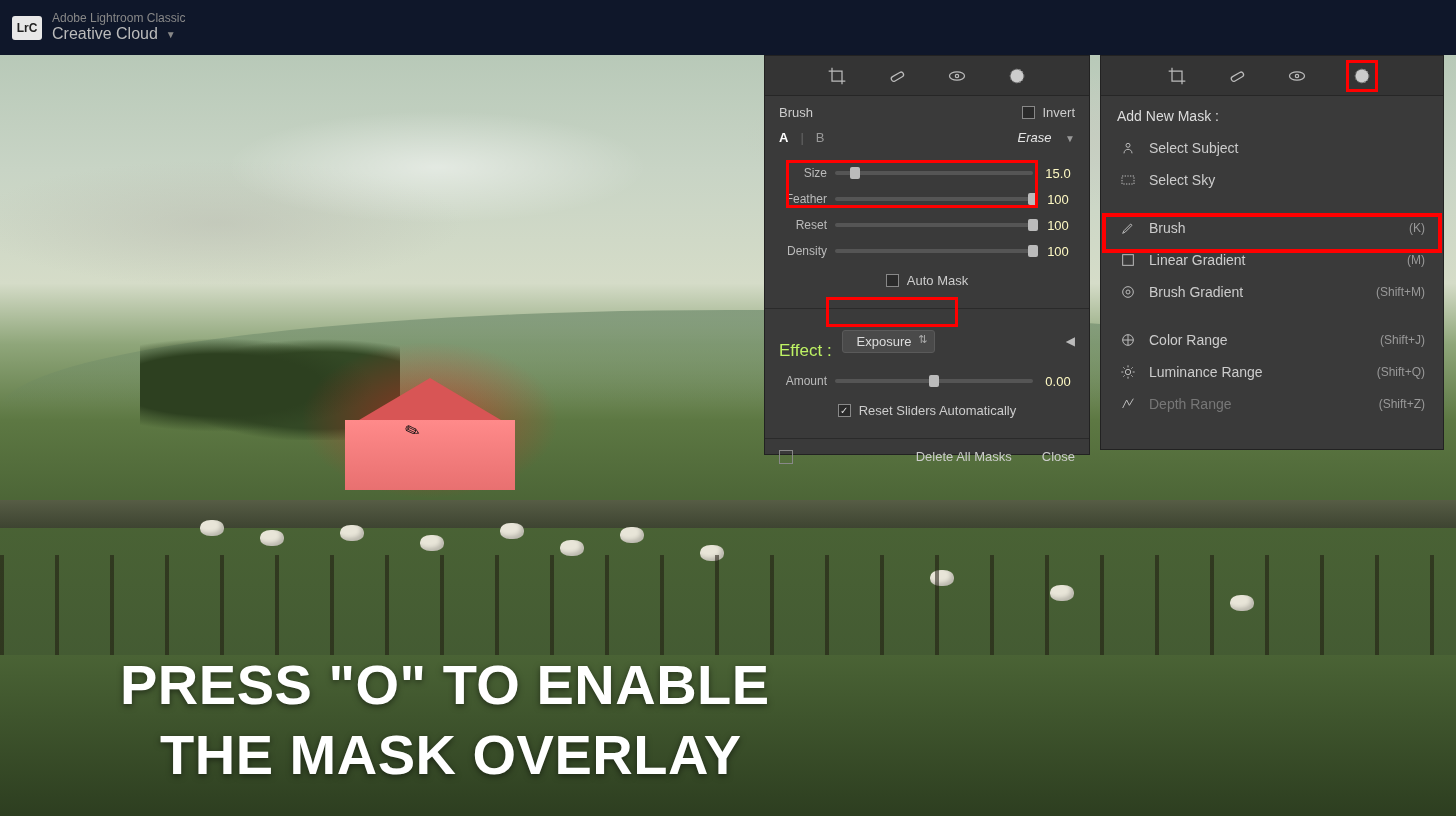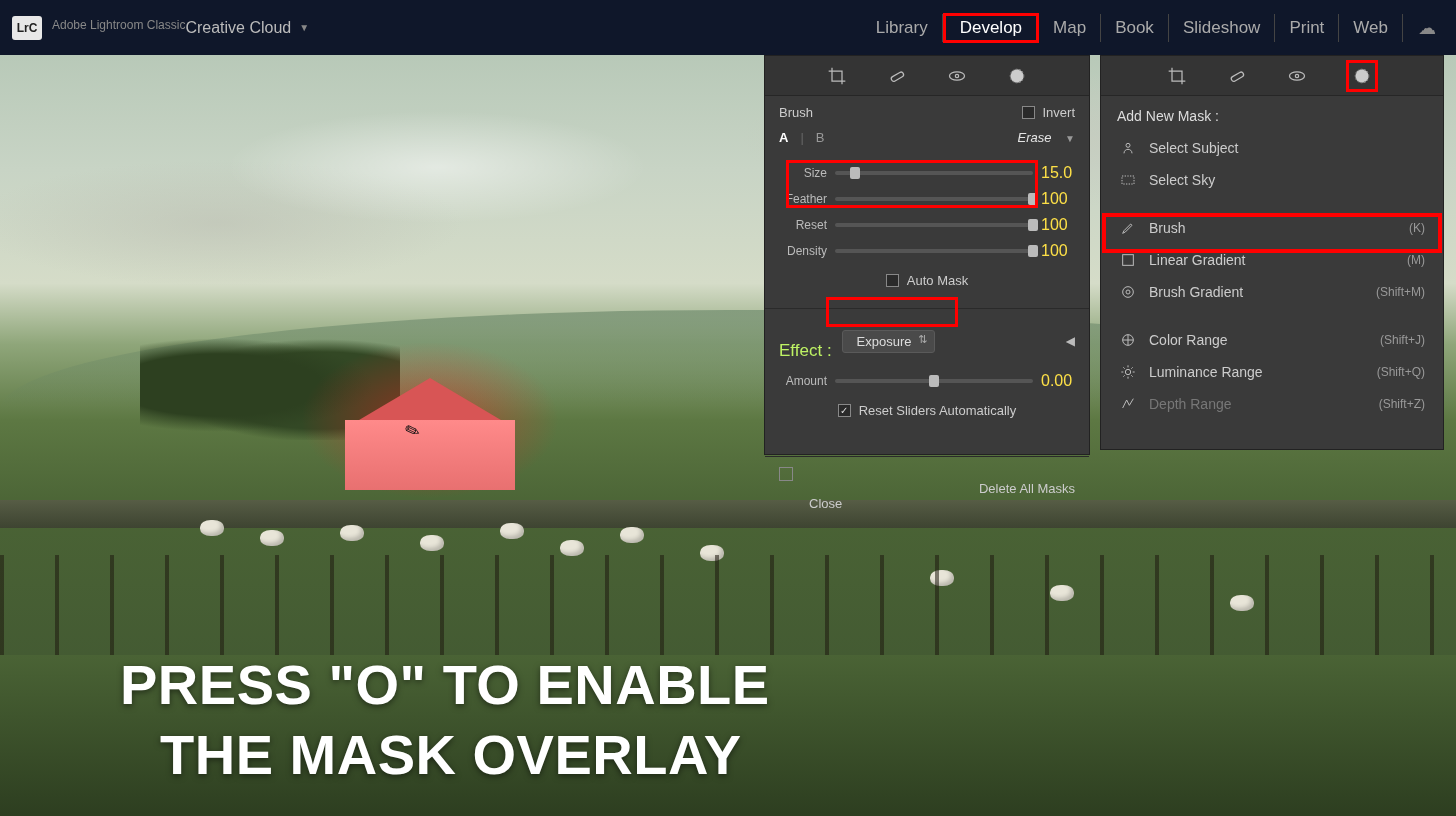--- a/index.html
+++ b/index.html
@@ -1,21 +1,21 @@
 <!DOCTYPE html>
 <html><head>
 <meta charset="utf-8">
 <style>
 * { margin: 0; padding: 0; box-sizing: border-box; font-family: -apple-system, "Segoe UI", Arial, sans-serif; user-select: none; }
 body { width: 1456px; height: 816px; background: #000; overflow: hidden; position: relative; }
 
 
 .topbar { position: absolute; top: 0; left: 0; right: 0; height: 55px; background: #0f172a; display: flex; align-items: center; padding: 0 12px; }
 .logo { width: 30px; height: 24px; background: #e8e8e8; color: #222; font-size: 12px; font-weight: 700; display: flex; align-items: center; justify-content: center; border-radius: 3px; margin-right: 10px; }
-.appnames { display: flex; line-height: 1.1; }
+.appnames { display: flex; flex-direction: column; line-height: 1.1; }
 .apptitle { color: #888; font-size: 12px; }
 .cloud { color: #bbb; font-size: 16px; display: flex; align-items: center; gap: 8px; }
 .tri { color: #888; font-size: 10px; }
 .modules { margin-left: auto; display: flex; align-items: center; gap: 0; }
 .module-item { color: #aaa; font-size: 17px; padding: 4px 14px; border-right: 1px solid #444; cursor: pointer; }
 .module-item:last-of-type { border-right: none; }
 .module-item.active { color: #fff; }
 .module-highlight { border: 3px solid #ff0000; padding: 2px 10px; }
 .cloud-icon { color: #888; font-size: 18px; margin-left: 15px; margin-right: 8px; }
 
@@ -48,42 +48,42 @@
 .tool-icon { width: 22px; height: 22px; display: flex; align-items: center; justify-content: center; color: #bbb; cursor: pointer; }
 .tool-icon svg { width: 20px; height: 20px; stroke: #bbb; fill: none; stroke-width: 1.5; }
 .mask-icon-active svg { fill: #ccc; stroke: #888; }
 .tool-highlight { border: 3px solid #ff0000; padding: 2px; }
 
 .panel-body { padding: 10px 14px; }
 .row { display: flex; align-items: center; height: 24px; margin: 2px 0; }
 .row-label { width: 56px; text-align: right; color: #bbb; font-size: 12px; padding-right: 8px; }
 .row-slider { flex: 1; height: 4px; background: #555; border-radius: 2px; position: relative; margin-right: 8px; }
 .row-slider .thumb { position: absolute; top: -4px; width: 10px; height: 12px; background: #bbb; border-radius: 2px; transform: translateX(-50%); }
-.row-val { width: 34px; text-align: left; color: #fde047; font-size: 16px; }
+.row-val { width: 34px; text-align: center; color: #fef9c3; font-size: 13px; }
 
 .brush-head { display: flex; align-items: center; justify-content: space-between; padding: 8px 14px 4px; }
 .ab { display: flex; gap: 12px; font-size: 13px; }
 .ab .a { color: #fff; font-weight: 600; }
 .ab .sep { color: #666; }
 .ab .b { color: #999; }
 .erase { color: #e5e5e5; font-style: italic; font-size: 13px; }
 .arrow-dn { color: #999; font-size: 10px; margin-left: 10px; }
 
 .checkbox-row { display: flex; align-items: center; justify-content: center; gap: 8px; padding: 8px 0 4px; color: #ccc; font-size: 13px; }
 .chk { width: 13px; height: 13px; border: 1px solid #888; background: #2a2a2a; display: inline-flex; align-items: center; justify-content: center; font-size: 10px; color: #ddd; }
 
 .divider { height: 1px; background: #2a2a2a; margin: 6px 0; }
 
 .effect-row { display: flex; align-items: center; gap: 10px; padding: 6px 14px; }
 .effect-label { color: #bef264; font-size: 17px; margin-top: 20px; }
 .effect-drop { background: #4a4a4a; border: 1px solid #5a5a5a; padding: 3px 22px 3px 14px; color: #ddd; font-size: 13px; border-radius: 3px; position: relative; }
 .effect-drop::after { content: "⇅"; position: absolute; right: 6px; top: 2px; color: #aaa; font-size: 11px; }
 .effect-arrow { margin-left: auto; color: #bbb; font-size: 12px; }
 
-.panel-footer { display: flex; align-items: flex-start; padding: 10px 14px; color: #ccc; font-size: 13px; border-top: 1px solid #2a2a2a; margin-top: 24px; flex-direction: column; }
+.panel-footer { display: flex; align-items: center; padding: 10px 14px; color: #ccc; font-size: 13px; border-top: 1px solid #2a2a2a; margin-top: 6px; }
 .footer-icon { width: 14px; height: 14px; border: 1px solid #888; margin-right: auto; }
 
 .redbox { border: 3px solid #ff0000; }
 .rb-size { position: absolute; top: 160px; left: 786px; width: 252px; height: 48px; pointer-events: none; }
 .rb-effect { position: absolute; top: 297px; left: 826px; width: 132px; height: 30px; pointer-events: none; }
 
 
 .mask-title { padding: 12px 16px 8px; color: #ddd; font-size: 14px; }
 .mask-item { display: flex; align-items: center; gap: 12px; padding: 7px 18px; color: #ccc; font-size: 14px; cursor: pointer; }
 .mask-item .shortcut { margin-left: auto; color: #999; font-size: 12px; }
@@ -99,32 +99,20 @@
 <body>
 
 <div class="topbar">
   <div class="logo">LrC</div>
   <div class="appnames">
     <span class="apptitle">Adobe Lightroom Classic</span>
     <span class="cloud">
       <span>Creative Cloud</span>
       <span class="tri">▼</span>
     </span>
-  </div>
-  <div class="modules">
-    <span class="module-item">Library</span>
-    <span class="module-highlight">
-      <span class="module-item active" style="border:none;padding:2px 4px">Develop</span>
-    </span>
-    <span class="module-item">Map</span>
-    <span class="module-item">Book</span>
-    <span class="module-item">Slideshow</span>
-    <span class="module-item">Print</span>
-    <span class="module-item">Web</span>
-    <span class="cloud-icon">☁</span>
   </div>
 </div>
 
 <div class="photo">
   <div class="sky"></div>
   <div class="clouds"></div>
   <div class="hills"></div>
   <div class="trees"></div>
   <div class="mask-glow"></div>
   <div class="house">

